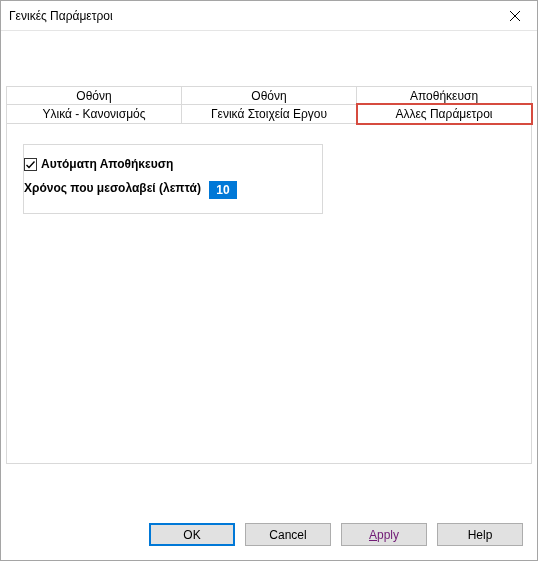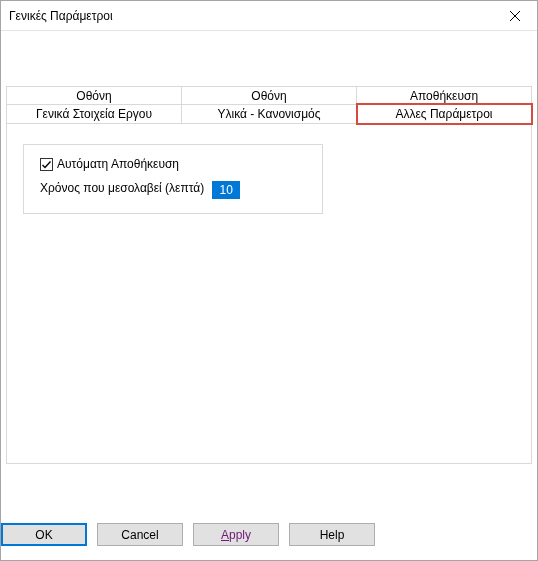--- a/index.html
+++ b/index.html
@@ -80,22 +80,23 @@
     flex: 1;
     border: 1px solid #d9d9d9;
     border-top: 1px solid #d9d9d9;
     margin-top: -1px;
     position: relative;
     z-index: 0;
     padding: 20px 16px;
   }
   .groupbox {
     border: 1px solid #d9d9d9;
-    padding: 12px 12px 14px 16px;
+    padding: 12px 12px 14px 0;
     width: 300px;
+    font-weight: bold;
   }
   .checkbox-row {
     display: flex;
     align-items: center;
     gap: 4px;
     margin-bottom: 10px;
   }
   .checkbox {
     width: 13px;
     height: 13px;
@@ -124,20 +125,21 @@
     padding: 0;
   }
   .num-input .val {
     background: #0078d7;
     color: #ffffff;
     width: 100%;
     text-align: center;
   }
   .button-row {
     display: flex;
+    justify-content: flex-end;
     gap: 10px;
     padding: 12px 14px 14px 0;
   }
   .btn {
     width: 86px;
     height: 23px;
     border: 1px solid #adadad;
     background: #e1e1e1;
     font-size: 12px;
     display: inline-flex;
@@ -174,22 +176,22 @@
 
   <div class="body">
 
     <div class="tabstrip">
       <div class="tabrow back">
         <div class="tab"><span>Οθόνη</span></div>
         <div class="tab"><span>Οθόνη</span></div>
         <div class="tab"><span>Αποθήκευση</span></div>
       </div>
       <div class="tabrow front">
+        <div class="tab"><span>Υλικά - Κανονισμός</span></div>
         <div class="tab"><span>Γενικά Στοιχεία Εργου</span></div>
-        <div class="tab"><span>Υλικά - Κανονισμός</span></div>
         <div class="tab active-outline"><span>Αλλες Παράμετροι</span></div>
       </div>
     </div>
 
     <div class="tabcontent">
       <div class="groupbox">
         <div class="checkbox-row">
           <span class="checkbox">
             <svg viewBox="0 0 11 11">
               <polyline points="1.5,6 4,8.5 9.5,2.5" fill="none" stroke="#000" stroke-width="1.4"></polyline>

